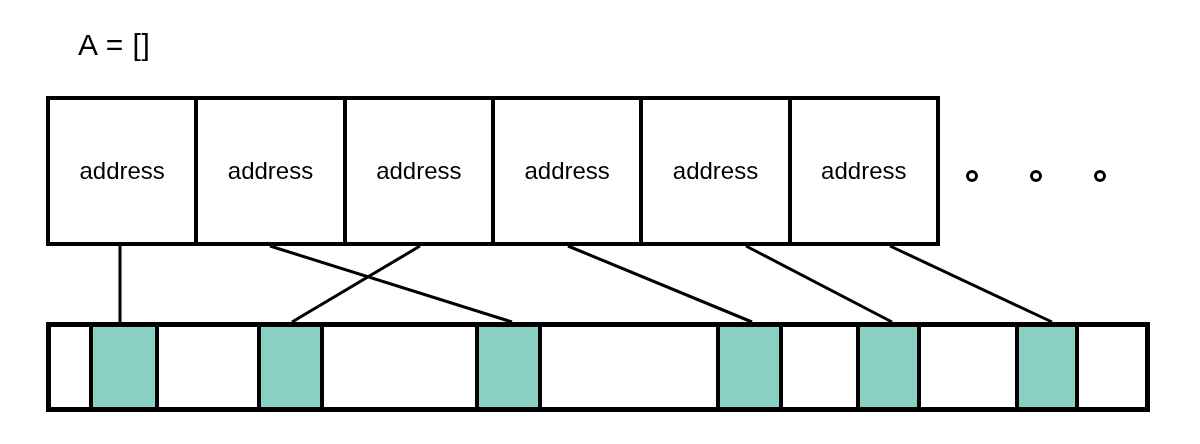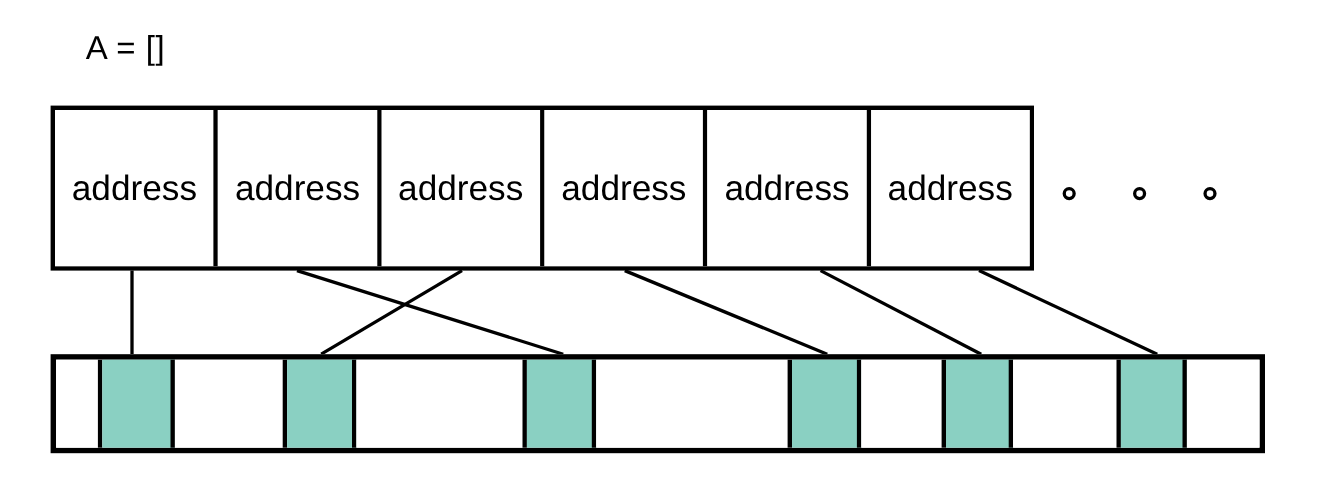--- a/index.html
+++ b/index.html
@@ -42,21 +42,21 @@
     border: 4px solid #000000;
     background: #ffffff;
   }
   .pointer-cell {
     flex: 1 1 0;
     box-sizing: border-box;
     border-right: 4px solid #000000;
     display: flex;
     align-items: center;
     justify-content: center;
-    font-size: 32px;
+    font-size: 24px;
     color: #000000;
     background: #ffffff;
   }
   .pointer-cell:last-child {
     border-right: none;
   }
 
   
   #ellipsis-group {
     position: absolute;

